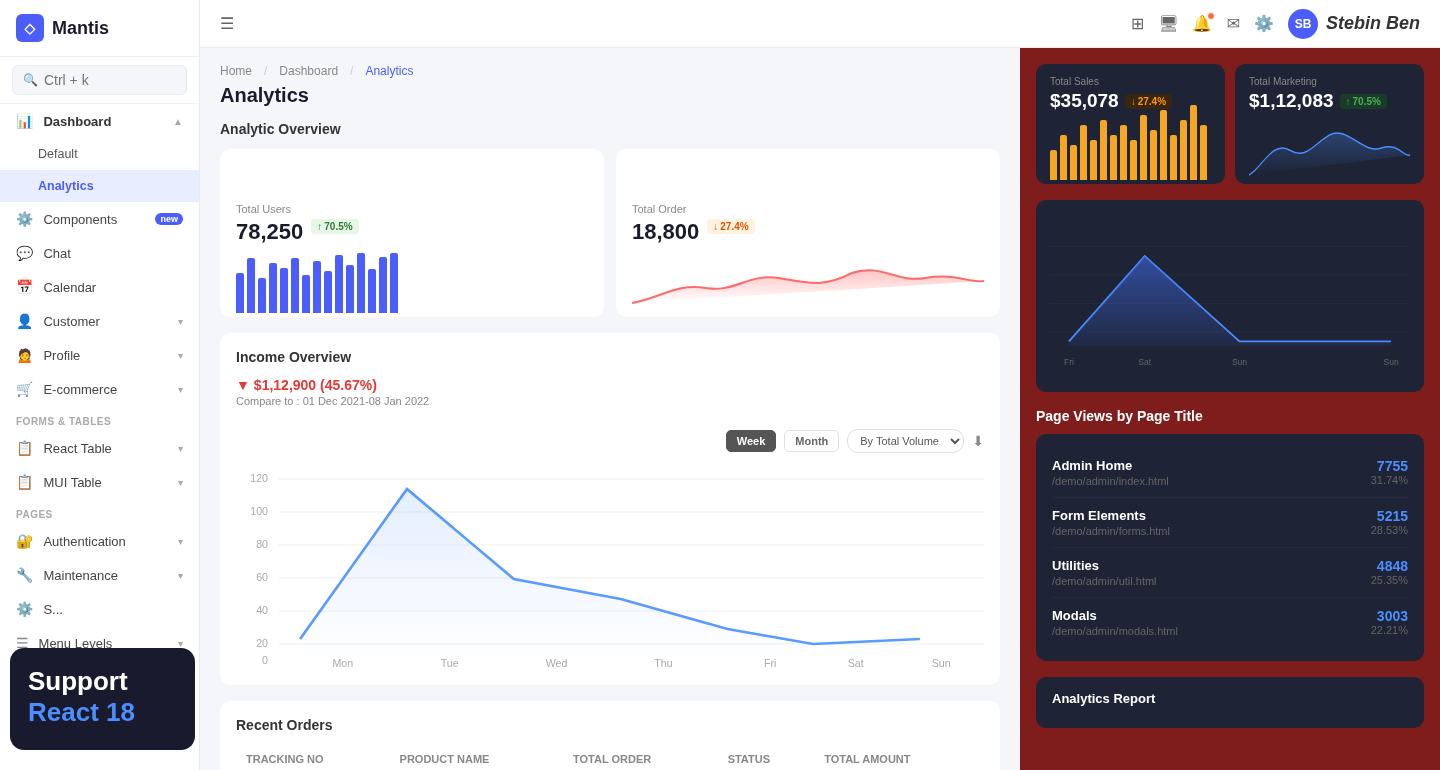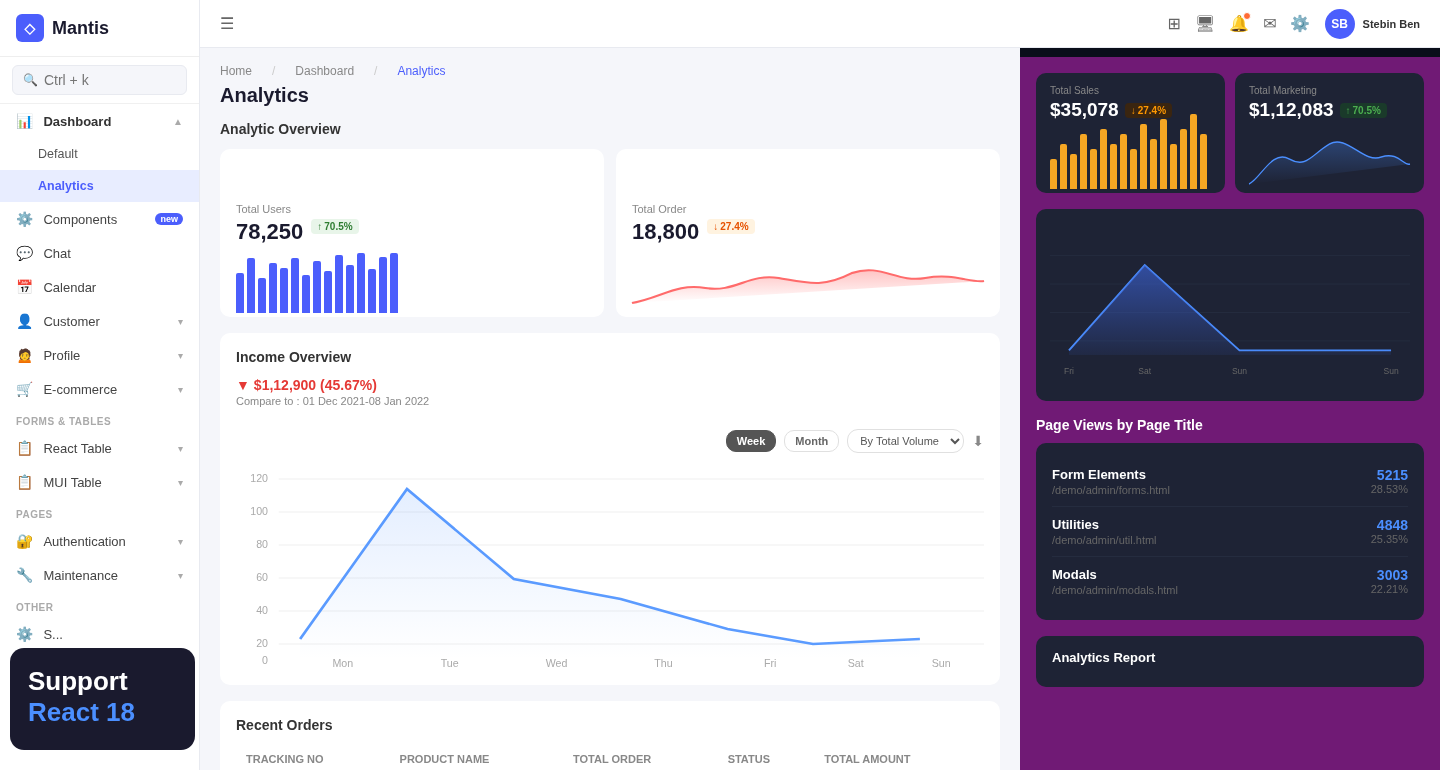--- a/index.html
+++ b/index.html
@@ -96,46 +96,45 @@
     .topbar-left { display: flex; align-items: center; gap: 12px; }
     .topbar-right { display: flex; align-items: center; gap: 14px; }
     .topbar-icon { color: #666; font-size: 16px; cursor: pointer; position: relative; }
     .badge-dot {
       position: absolute; top: -2px; right: -2px;
       width: 8px; height: 8px; background: #ff6b35; border-radius: 50%;
       border: 1px solid white;
     }
     .user-section { display: flex; align-items: center; gap: 8px; }
     .avatar { width: 30px; height: 30px; border-radius: 50%; background: #4b5efc; display: flex; align-items: center; justify-content: center; color: white; font-size: 12px; font-weight: 600; }
-    .user-name { font-size: 11px; font-weight: 600; color: #333; }
+    .user-name { font-size: 18px; font-weight: 600; color: #333; font-style: italic; }
 
     
     .content-split {
       flex: 1;
       display: flex;
       overflow: hidden;
     }
     .content-left {
       width: 820px;
       background: #f5f6fa;
       overflow-y: auto;
       padding: 16px 20px;
     }
     .content-right {
       flex: 1;
-      background: #701a75;
+      background: #7f1d1d;
       overflow-y: auto;
       padding: 16px 16px;
-      margin-top: 9px;
     }
 
     
     .breadcrumb {
       font-size: 12px; color: #888; margin-bottom: 6px;
-      display: flex; gap: 20px; align-items: flex-end;
+      display: flex; gap: 12px; align-items: flex-end;
     }
     .breadcrumb a { color: #888; text-decoration: none; }
     .breadcrumb .current { color: #4b5efc; }
     .breadcrumb .sep { color: #ccc; }
     .page-title { font-size: 20px; font-weight: 700; color: #1a1a2e; margin-bottom: 14px; }
 
     
     .section-title { font-size: 14px; font-weight: 600; color: #333; margin-bottom: 12px; }
     .dark-title { color: #fff; }
 
@@ -176,21 +175,21 @@
     .income-card {
       background: #fff;
       border-radius: 10px;
       padding: 16px;
       margin-bottom: 16px;
     }
     .income-stat { color: #e53935; font-size: 14px; font-weight: 600; display: flex; align-items: center; gap: 4px; margin-bottom: 2px; }
     .income-compare { font-size: 11px; color: #888; margin-bottom: 22px; }
     .chart-controls { display: flex; align-items: center; gap: 8px; margin-bottom: 8px; }
     .ctrl-btn {
-      padding: 4px 10px; border-radius: 10px; font-size: 11px; font-weight: 600;
+      padding: 4px 10px; border-radius: 5px; font-size: 11px; font-weight: 600;
       cursor: pointer; border: 1px solid #e0e0e0; background: #fff; color: #666;
     }
     .ctrl-btn.active { background: #555; color: #fff; border-color: #555; }
     .ctrl-select {
       padding: 4px 8px; font-size: 11px; border-radius: 11px; border: 1px solid #e0e0e0;
       color: #555; background: #fff; cursor: pointer;
     }
     .line-chart-area { width: 100%; height: 200px; position: relative; }
 
     
@@ -339,21 +338,20 @@
     <span class="chevron">▾</span>
   </div>
   <div class="nav-item">
     <div class="left">
       <span class="icon">🔧</span>
       <span>Maintenance</span>
     </div>
     <span class="chevron">▾</span>
   </div>
 
-  <div class="nav-section-label">Other</div>
 
   <div class="nav-item">
     <div class="left">
       <span class="icon">⚙️</span>
       <span>S...</span>
     </div>
   </div>
   <div class="nav-item">
     <div class="left">
       <span class="icon">☰</span>
@@ -607,20 +605,30 @@
           </defs>
           <path d="M20,130 L100,40 L200,130 L360,130" fill="none" stroke="#4b8fff" stroke-width="2"></path>
           <path d="M20,130 L100,40 L200,130 L360,130 L360,135 L20,135 Z" fill="url(#triGrad)"></path>
         </svg>
       </div>
 
       <div class="section-title dark-title" style="margin-bottom:10px;">Page Views by Page Title</div>
       <div class="pv-card">
         <div class="pv-row">
           <div>
+            <div class="pv-name">Admin Home</div>
+            <div class="pv-url">/demo/admin/index.html</div>
+          </div>
+          <div>
+            <div class="pv-count">7755</div>
+            <div class="pv-pct">31.74%</div>
+          </div>
+        </div>
+        <div class="pv-row">
+          <div>
             <div class="pv-name">Form Elements</div>
             <div class="pv-url">/demo/admin/forms.html</div>
           </div>
           <div>
             <div class="pv-count">5215</div>
             <div class="pv-pct">28.53%</div>
           </div>
         </div>
         <div class="pv-row">
           <div>

